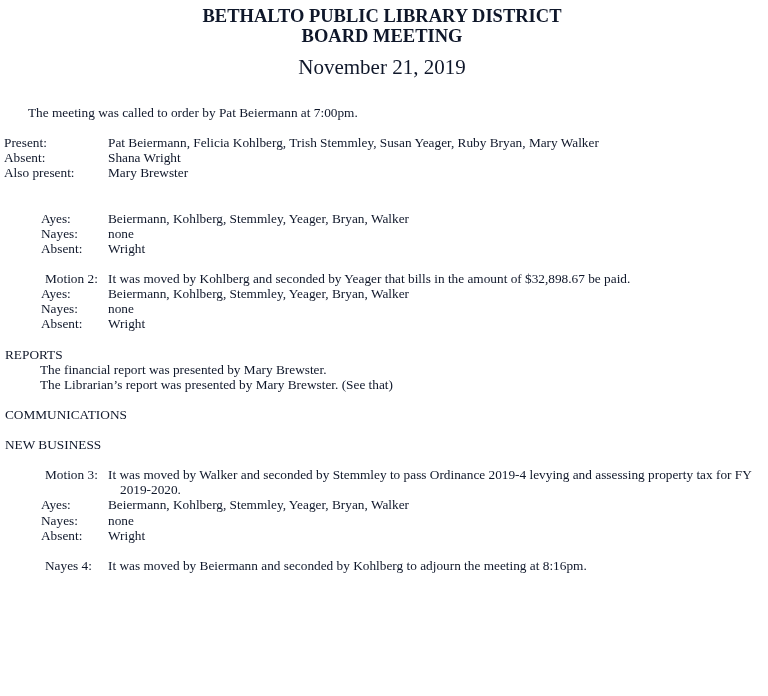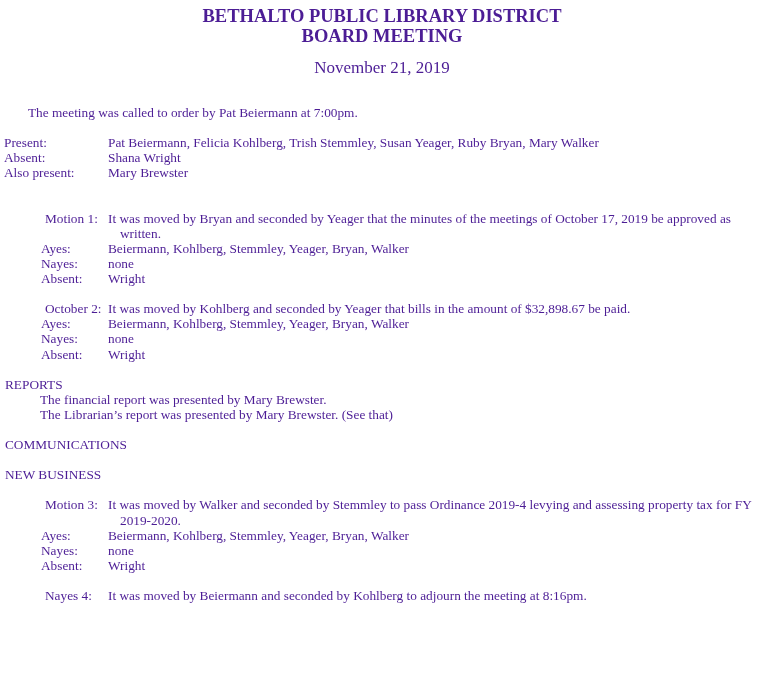--- a/index.html
+++ b/index.html
@@ -2,36 +2,36 @@
 <html><head>
 <meta charset="utf-8">
 <style>
   html, body { margin: 0; padding: 0; background: #ffffff; }
   .page {
     position: relative;
     width: 768px;
     height: 696px;
     box-sizing: border-box;
     background: #ffffff;
-    color: #4c1d95;
+    color: #0f172a;
     font-family: "Liberation Serif", "DejaVu Serif", serif;
     font-size: 13.3px;
     line-height: 15.1px;
     padding: 7px 8px 0 4px;
     overflow: hidden;
   }
   .title {
     text-align: center;
     font-weight: bold;
     font-size: 18.5px;
     line-height: 19.5px;
   }
   .date-line {
     text-align: center;
-    font-size: 17px;
+    font-size: 21px;
     line-height: 17px;
     margin-top: 13px;
   }
   .call-line { margin-top: 29px; margin-left: 24px; }
 
   .gap-1 { margin-top: 15.1px; }
   .gap-2 { margin-top: 30.2px; }
 
   .att-row { position: relative; padding-left: 104px; }
   .att-label { position: absolute; left: 0; top: 0; }
@@ -68,41 +68,37 @@
       <span class="att-label">Absent:</span>
       <span>Shana Wright</span>
     </div>
     <div class="att-row">
       <span class="att-label">Also present:</span>
       <span>Mary Brewster</span>
     </div>
   </div>
 
   <div class="gap-2">
-    <div class="motion-para">
-      <span class="motion-label">Motion 1:</span>
-      <span>It was moved by Bryan and seconded by Yeager that the minutes of the meetings of October 17, 2019 be approved as written.</span>
-    </div>
     <div class="vote-row">
       <span class="vote-label">Ayes:</span>
       <span>Beiermann, Kohlberg, Stemmley, Yeager, Bryan, Walker</span>
     </div>
     <div class="vote-row">
       <span class="vote-label">Nayes:</span>
       <span>none</span>
     </div>
     <div class="vote-row">
       <span class="vote-label">Absent:</span>
       <span>Wright</span>
     </div>
   </div>
 
   <div class="gap-1">
     <div class="motion-para">
-      <span class="motion-label">October 2:</span>
+      <span class="motion-label">Motion 2:</span>
       <span>It was moved by Kohlberg and seconded by Yeager that bills in the amount of $32,898.67 be paid.</span>
     </div>
     <div class="vote-row">
       <span class="vote-label">Ayes:</span>
       <span>Beiermann, Kohlberg, Stemmley, Yeager, Bryan, Walker</span>
     </div>
     <div class="vote-row">
       <span class="vote-label">Nayes:</span>
       <span>none</span>
     </div>

